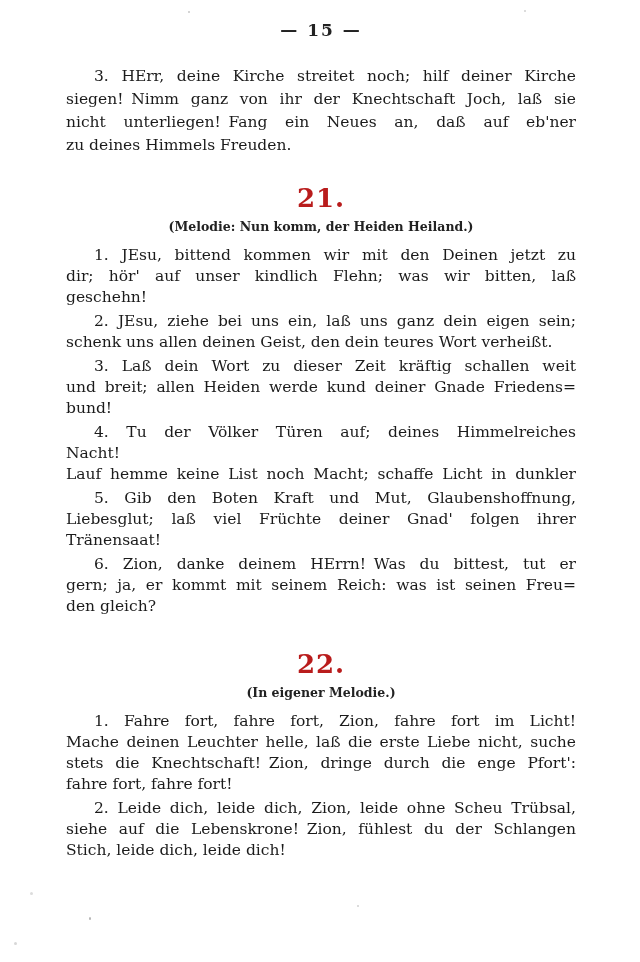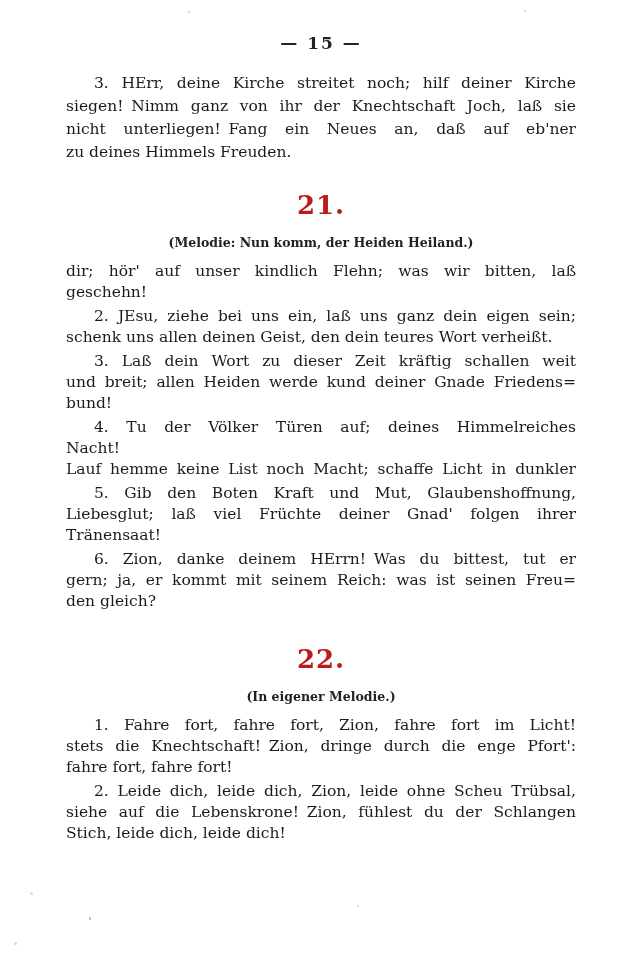--- a/index.html
+++ b/index.html
@@ -12,33 +12,33 @@
     width: 640px;
     height: 962px;
     background: #ffffff;
     overflow: hidden;
     font-family: "DejaVu Serif", serif;
     color: #1c1c1c;
   }
   .content {
     position: absolute;
     left: 66px;
-    top: 17px;
+    top: 4px;
     width: 510px;
   }
   .page-header {
     margin-top: 16px;
     text-align: center;
     font-size: 17px;
     font-weight: bold;
     letter-spacing: 2px;
     color: #222;
   }
   .para {
-    margin-top: 19px;
+    margin-top: 25px;
   }
   .line {
     font-size: 15.5px;
     line-height: 23px;
     white-space: nowrap;
     overflow: hidden;
     color: #1b1b1b;
   }
   .verse .line {
     line-height: 21px;
@@ -57,21 +57,21 @@
   .hymn-number {
     margin: 0;
     margin-top: 26px;
     text-align: center;
     font-size: 26px;
     font-weight: bold;
     letter-spacing: 1px;
     color: #b91c1c;
   }
   .melody {
-    margin-top: 15px;
+    margin-top: 6px;
     text-align: center;
     font-size: 12.5px;
     font-weight: bold;
     color: #222;
   }
   .verses {
     margin-top: 11px;
   }
   .verse {
     margin-bottom: 3px;
@@ -106,20 +106,21 @@
       <div class="line j">nicht unterliegen! Fang ein Neues an, daß auf eb'ner</div>
       <div class="line last">zu deines Himmels Freuden.</div>
     </div>
 
     <div class="hymn21-block">
       <h2 class="hymn-number">21.</h2>
       <div class="melody">(Melodie: Nun komm, der Heiden Heiland.)</div>
 
       <div class="verses">
         <div class="verse">
+          <div class="line j indent">1. JEsu, bittend kommen wir mit den Deinen jetzt zu</div>
           <div class="line j">dir; hör' auf unser kindlich Flehn; was wir bitten, laß</div>
           <div class="line last">geschehn!</div>
         </div>
         <div class="verse">
           <div class="line j indent">2. JEsu, ziehe bei uns ein, laß uns ganz dein eigen sein;</div>
           <div class="line last">schenk uns allen deinen Geist, den dein teures Wort verheißt.</div>
         </div>
         <div class="verse">
           <div class="line j indent">3. Laß dein Wort zu dieser Zeit kräftig schallen weit</div>
           <div class="line j">und breit; allen Heiden werde kund deiner Gnade Friedens=</div>
@@ -143,20 +144,21 @@
       </div>
     </div>
 
     <div class="hymn22-block">
       <h2 class="hymn-number">22.</h2>
       <div class="melody">(In eigener Melodie.)</div>
 
       <div class="verses">
         <div class="verse">
           <div class="line j indent">1. Fahre fort, fahre fort, Zion, fahre fort im Licht!</div>
+          <div class="line j">Mache deinen Leuchter helle, laß die erste Liebe nicht, suche</div>
           <div class="line j">stets die Knechtschaft! Zion, dringe durch die enge Pfort':</div>
           <div class="line last">fahre fort, fahre fort!</div>
         </div>
         <div class="verse">
           <div class="line j indent">2. Leide dich, leide dich, Zion, leide ohne Scheu Trübsal,</div>
           <div class="line j">siehe auf die Lebenskrone! Zion, fühlest du der Schlangen</div>
           <div class="line last">Stich, leide dich, leide dich!</div>
         </div>
       </div>
     </div>

